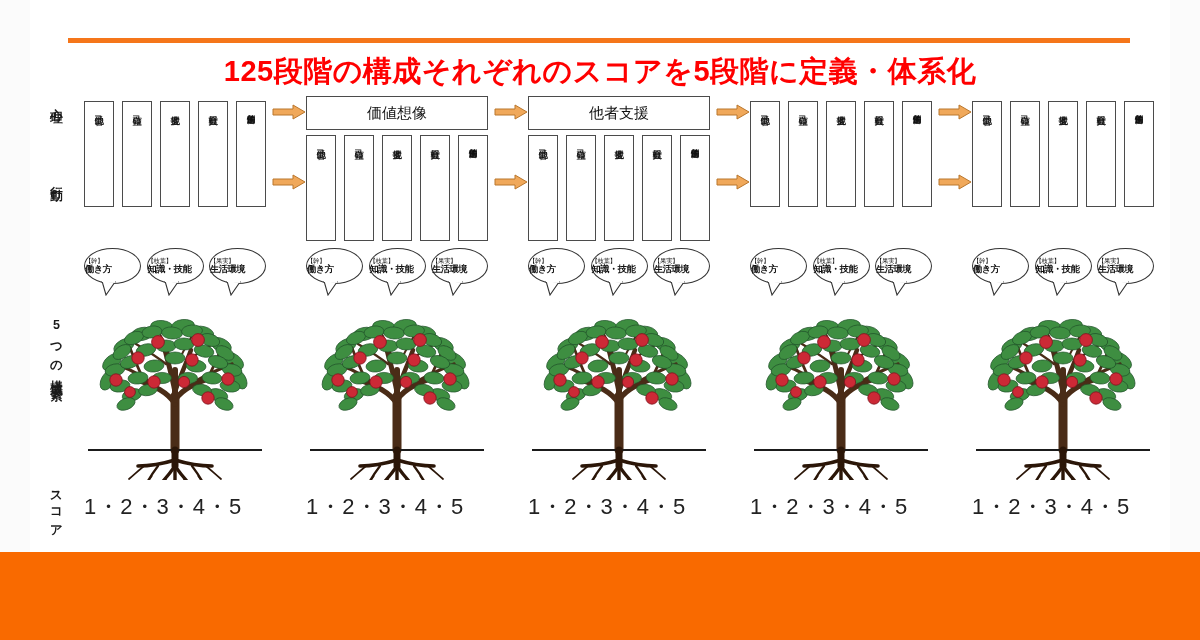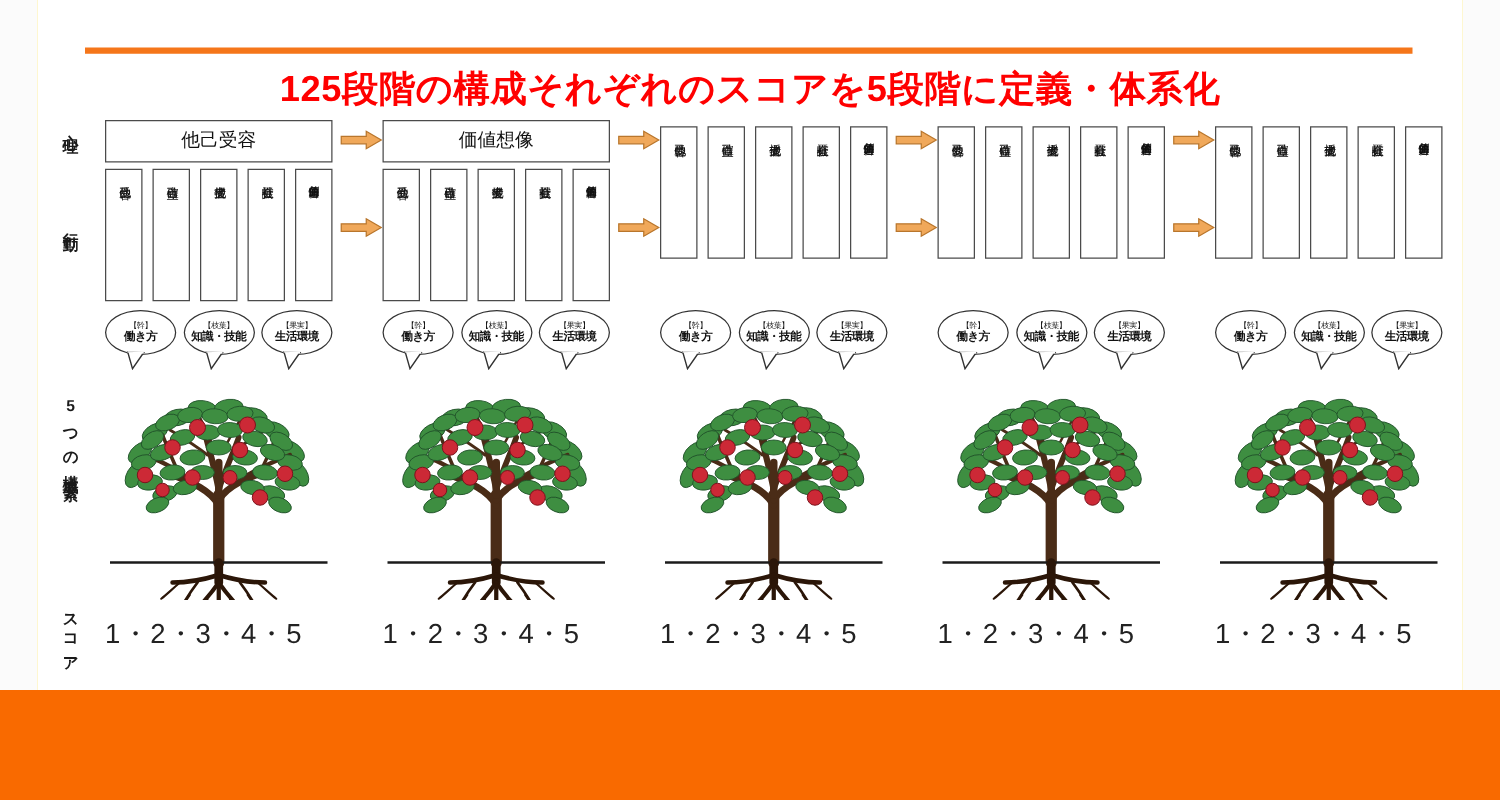--- a/index.html
+++ b/index.html
@@ -81,21 +81,21 @@
   }
   .arrow svg{display:block;width:34px;height:16px;}
 
   
   .bubbles{
     position:absolute;top:152px;left:0;width:182px;height:48px;
     display:flex;justify-content:space-between;
   }
   .bubble{
     position:relative;width:57px;height:36px;border:1.2px solid #333;border-radius:50%;
-    background:#fff;display:flex;flex-direction:column;align-items:center;justify-content:center;
+    background:#fff;display:flex;flex-direction:column;justify-content:center;
     box-sizing:border-box;
   }
   .bubble .bk{font-size:6.4px;color:#111;line-height:1;letter-spacing:-.3px;}
   .bubble .bm{font-size:9.2px;color:#111;font-weight:bold;line-height:1.1;letter-spacing:-.4px;white-space:nowrap;}
   .bubble .tail{
     position:absolute;bottom:-13px;left:16px;width:16px;height:15px;
   }
   .bubble .tail svg{display:block;}
 
   
@@ -121,25 +121,20 @@
 
   <div class="title">125段階の構成それぞれのスコアを5段階に定義・体系化</div>
 
   <div class="axis-label axis-psy">心理</div>
   <div class="axis-label axis-beh">行動</div>
   <div class="axis-label axis-five">5つの構成要素</div>
   <div class="axis-label axis-score">スコア</div>
 
   <div class="cols" id="cols">
       <div class="col col0">
-        <div class="header-box">
-          <div>
-            <span class="hl">他己受容</span>
-          </div>
-        </div>
         <div class="subrow">
           <div class="subbox">
             <span>他己受容</span>
           </div>
           <div class="subbox">
             <span>自己確立</span>
           </div>
           <div class="subbox">
             <span>他者支援</span>
           </div>
@@ -445,20 +440,25 @@
   <svg viewBox="0 0 34 16" xmlns="http://www.w3.org/2000/svg">
     <path d="M1 5 L21 5 L21 1 L33 8 L21 15 L21 11 L1 11 Z" fill="#F0A85A" stroke="#B9762C" stroke-width="1"></path>
   </svg>
 </div>
       <div class="arrow" style="left: 410px; top: 78px;">
   <svg viewBox="0 0 34 16" xmlns="http://www.w3.org/2000/svg">
     <path d="M1 5 L21 5 L21 1 L33 8 L21 15 L21 11 L1 11 Z" fill="#F0A85A" stroke="#B9762C" stroke-width="1"></path>
   </svg>
 </div>
       <div class="col col2">
+        <div class="header-box">
+          <div>
+            <span class="hl">他者支援</span>
+          </div>
+        </div>
         <div class="subrow">
           <div class="subbox">
             <span>他己受容</span>
           </div>
           <div class="subbox">
             <span>自己確立</span>
           </div>
           <div class="subbox">
             <span>他者支援</span>
           </div>

